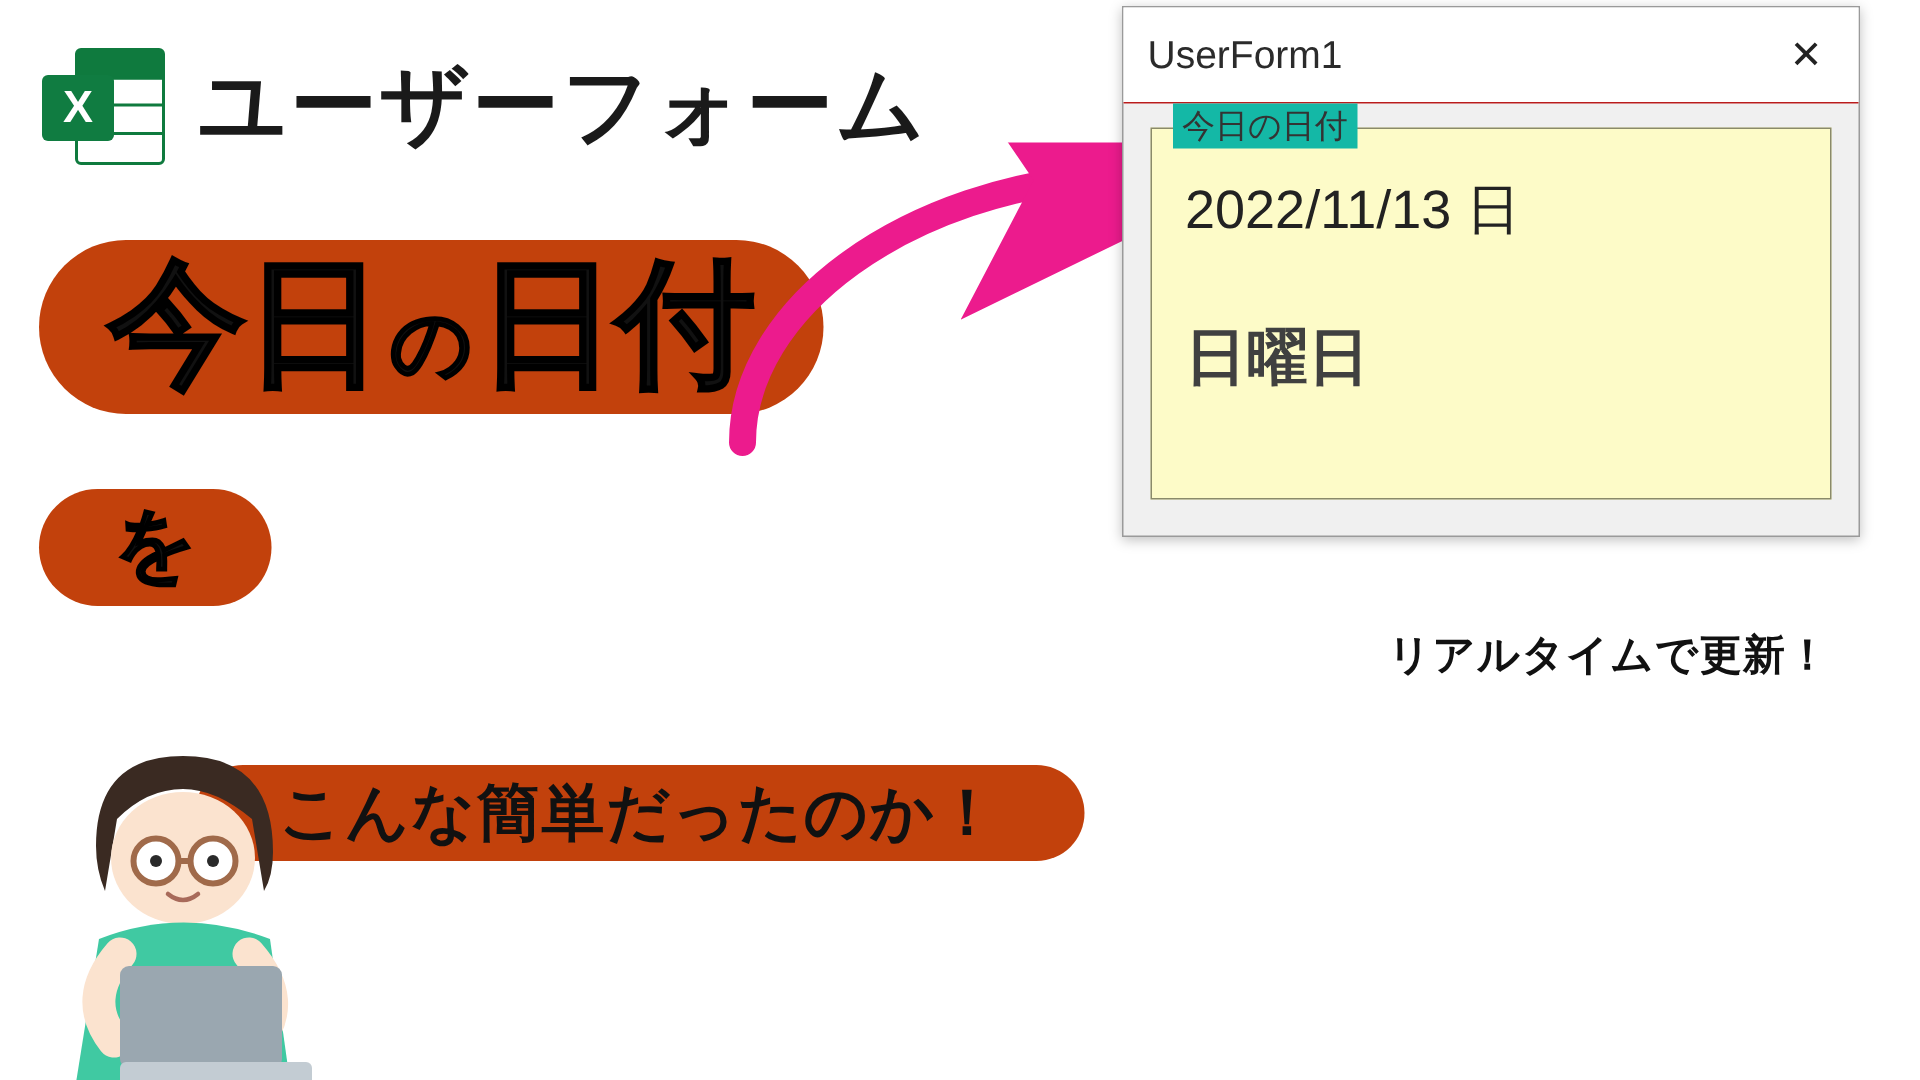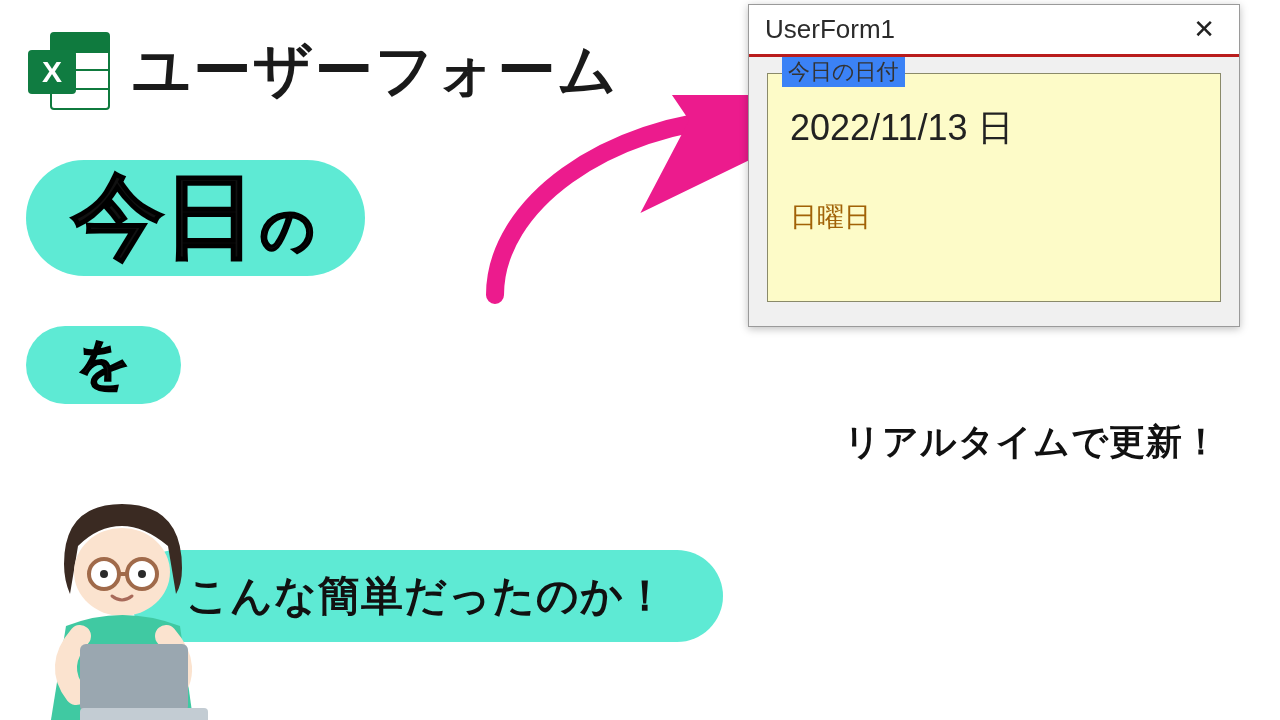--- a/index.html
+++ b/index.html
@@ -53,21 +53,21 @@
   .top-title {
     font-size: 58px;
     font-weight: 800;
     color: #1a1a1a;
     letter-spacing: 2px;
   }
 
   
   .pill {
     position: absolute;
-    background: #5eead4;
+    background: #c2410c;
     border-radius: 60px;
     display: flex;
     align-items: baseline;
     padding: 10px 46px 14px 46px;
   }
   .pill .big {
     font-size: 92px;
     font-weight: 900;
     color: #111;
     -webkit-text-stroke: 2px #000;
@@ -76,21 +76,21 @@
   .pill .small {
     font-size: 54px;
     font-weight: 900;
     color: #111;
     -webkit-text-stroke: 1.5px #000;
     line-height: 1;
     margin: 0 4px;
   }
   #pill1 { left: 26px;  top: 160px; }
   #pill2 { left: 26px;  top: 326px; }
-  #pill3 { left: 130px; top: 510px; padding: 18px 56px; border-radius: 80px; margin-top: 40px; }
+  #pill3 { left: 130px; top: 510px; padding: 4px 56px; border-radius: 80px; }
   #pill3 .caption {
     font-size: 42px;
     font-weight: 900;
     color: #111;
     letter-spacing: 1px;
   }
 
   
   .arrow {
     position: absolute;
@@ -105,27 +105,27 @@
   .userform {
     position: absolute;
     right: 40px;
     top: 4px;
     width: 492px;
     background: #f0f0f0;
     border: 1px solid #9a9a9a;
     box-shadow: 0 2px 8px rgba(0,0,0,.25);
   }
   .userform .titlebar {
-    height: 52px;
+    height: 64px;
     display: flex;
     align-items: center;
     justify-content: space-between;
     padding: 0 14px 0 16px;
     background: #ffffff;
-    border-bottom: 3px solid #b91c1c;
+    border-bottom: 1px solid #b91c1c;
   }
   .userform .titlebar .title {
     font-size: 26px;
     color: #2b2b2b;
     font-family: "Segoe UI", "MS PGothic", sans-serif;
   }
   .userform .titlebar .close {
     font-size: 26px;
     font-weight: 300;
     color: #222;
@@ -138,44 +138,44 @@
   .frame {
     position: relative;
     border: 1px solid #8a8a6a;
     background: #fdfbc8;
     padding: 30px 22px 66px 22px;
   }
   .frame-legend {
     position: absolute;
     top: -2px;
     left: 14px;
-    background: #3b82f6;
+    background: #14b8a6;
     padding: 0 6px;
     font-size: 22px;
     color: #333;
     transform: translateY(-50%);
   }
   .frame .dateline {
     font-size: 36px;
     color: #222;
     font-weight: 500;
     margin-bottom: 46px;
   }
   .frame .weekday {
-    font-size: 27px;
-    color: #a16207;
-    font-weight: 400;
+    font-size: 41px;
+    color: #404040;
+    font-weight: 700;
   }
 
   
   .realtime {
     position: absolute;
     right: 60px;
     top: 418px;
-    font-size: 36px;
+    font-size: 28px;
     font-weight: 800;
     color: #111;
     letter-spacing: 1px;
   }
 
   
   .chara {
     position: absolute;
     left: -6px;
     bottom: -6px;
@@ -196,20 +196,21 @@
         <div></div>
     </div>
     <div class="excel-badge">X</div>
   </div>
   <div class="top-title">ユーザーフォーム</div>
 </div>
 
 <div id="pill1" class="pill">
   <span class="big">今日</span>
   <span class="small">の</span>
+  <span class="big">日付</span>
 </div>
 
 <div id="pill2" class="pill">
   <span class="small">を</span>
 </div>
 
 <div id="pill3" class="pill">
   <span class="caption">こんな簡単だったのか！</span>
 </div>
 

